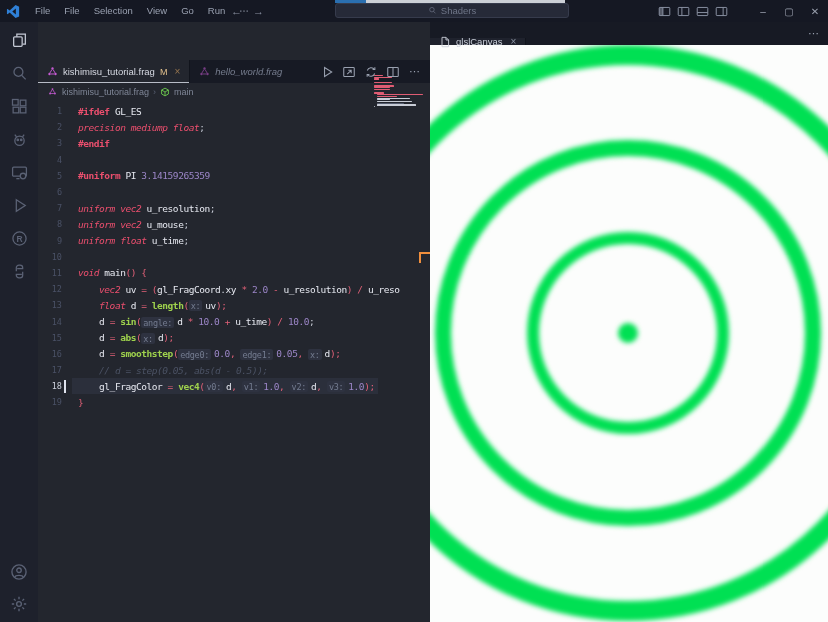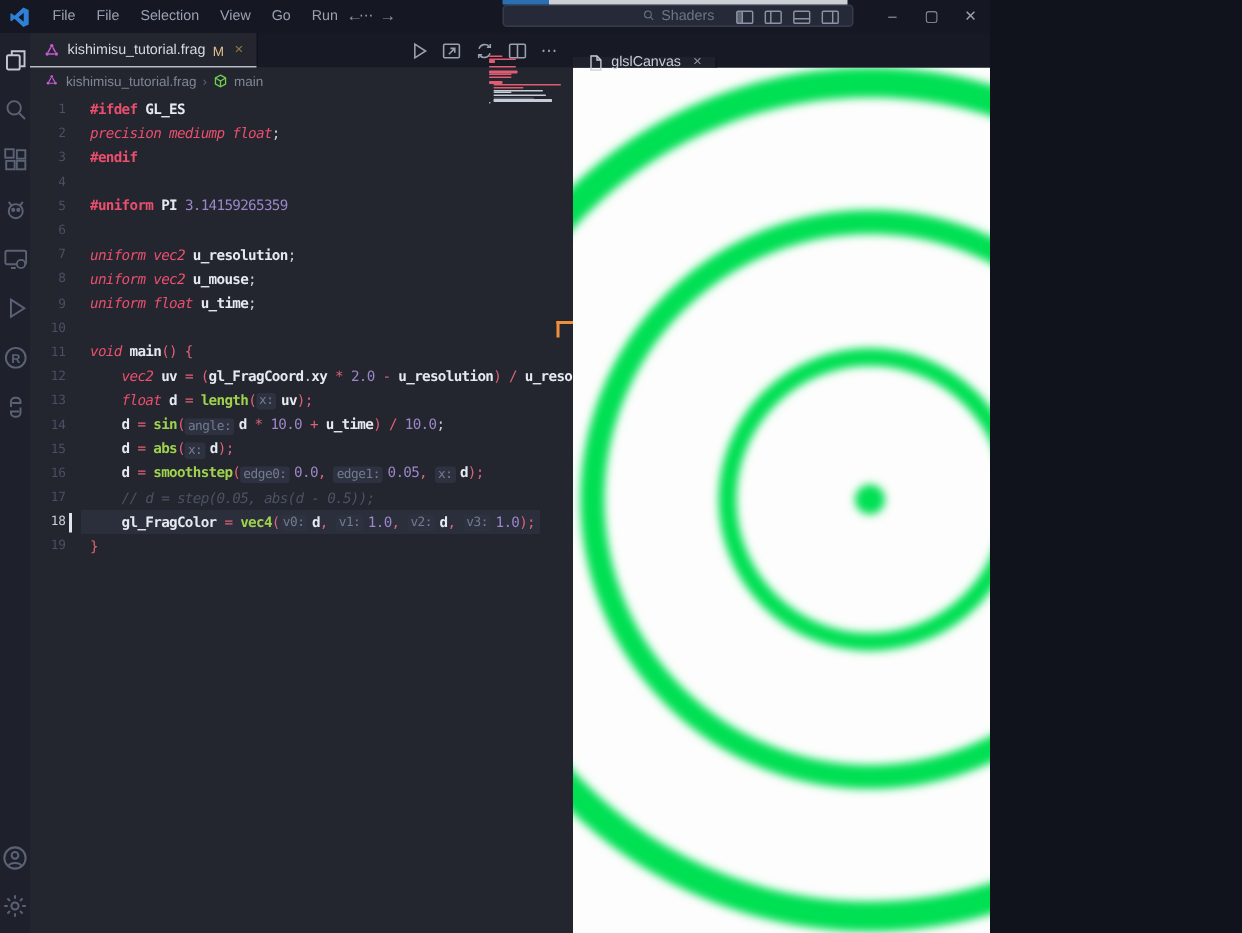--- a/index.html
+++ b/index.html
@@ -1,18 +1,18 @@
 <!DOCTYPE html>
 <html><head>
 <meta charset="utf-8">
 <style>
   * { box-sizing: border-box; margin: 0; padding: 0; }
   html,body { background:#10131c; }
   .window {
-    position: relative; width: 660px; height: 622px; overflow: hidden;
+    position: relative; width: 828px; height: 622px; overflow: hidden;
     background:#23262e; font-family:"Liberation Sans", sans-serif;
     -webkit-font-smoothing: antialiased;
   }
   
   .titlebar { position:relative; height:22px; background:#151823; display:flex; align-items:center; }
   .logo { width:15px; height:15px; margin:0 7px 0 6px; flex:0 0 auto; }
   .menus { display:flex; align-items:center; height:100%; }
   .menu-item { font-size:9.5px; color:#9aa1b1; padding:0 7px; line-height:22px; cursor:default; }
   .nav-arrows { position:absolute; left:231px; top:0; height:22px; display:flex; align-items:center; gap:11px; color:#8b92a3; font-size:11px; }
   .command-center { position:absolute; left:335px; top:3px; width:234px; height:15px; background:#262a38; border:1px solid #363b4c; border-radius:3px; display:flex; align-items:center; justify-content:center; gap:4px; color:#6e7587; font-size:9.5px; }
@@ -21,21 +21,21 @@
   .layout-icons { display:flex; gap:6px; align-items:center; margin-right:22px; color:#8b92a3; }
   .wc-btn { width:26px; height:22px; display:flex; align-items:center; justify-content:center; color:#9aa0ae; font-size:10px; }
   
   .main { display:flex; height:600px; }
   .activitybar { width:38px; background:#1e212c; display:flex; flex-direction:column; align-items:center; padding:8px 0 8px 0; gap:13px; }
   .ab-icon { width:20px; height:20px; color:#5b6275; display:flex; align-items:center; justify-content:center; }
   .ab-icon.active { color:#c3c8d4; }
   .ab-spacer { margin-top:auto; }
   .ab-bottom { display:flex; flex-direction:column; gap:12px; align-items:center; }
   
-  .editor-pane { position:relative; width:392px; background:#23262e; display:flex; flex-direction:column; }
+  .editor-pane { position:relative; width:392px; background:#23262e; display:flex; flex-direction:column;margin-top:38px; }
   .tabbar { height:23px; background:#171a24; display:flex; align-items:stretch; }
   .tab { display:flex; align-items:center; gap:5px; padding:0 9px; font-size:9.5px; position:relative; }
   .tab.active { background:#23262e; border-right:1px solid #11141c; }
   .tab.active::after { content:""; position:absolute; left:0; right:0; bottom:0; height:1.5px; background:#b8bcc6; }
   .tab .fname { color:#d6d9e2; }
   .tab.preview .fname { color:#767d8e; font-style:italic; }
   .tab .git-badge { color:#e2c08d; font-size:9px; }
   .tab .close { color:#97764f; font-size:10px; margin-left:2px; }
   .editor-actions { margin-left:auto; display:flex; align-items:center; gap:8px; padding-right:8px; color:#9aa1b0; }
   .ea-icon { width:14px; height:14px; display:flex; align-items:center; justify-content:center; }
@@ -44,21 +44,21 @@
   
   .code { position:relative; flex:1; padding-top:3px; font-family:"DejaVu Sans Mono", monospace; font-size:9.5px; letter-spacing:-0.45px; }
   .code-line { position:relative; height:16.2px; display:flex; align-items:center; white-space:pre; }
   .gutter { width:24px; text-align:right; color:#4a5166; font-size:8.5px; letter-spacing:0; flex:0 0 auto; z-index:1; }
   .toks { padding-left:16px; z-index:1; }
   .code-line.current .gutter { color:#ccd0db; }
   .code-line.current::before { content:""; position:absolute; left:34px; width:306px; top:0; bottom:0; background:#2b2f3b; }
   .cursor { position:absolute; left:26px; top:1.5px; width:1.5px; height:13px; background:#dfe3ed; z-index:2; }
   .tk-k { color:#ec4f6e;font-weight:bold; }
   .tk-ki { color:#ec4f6e; font-style:italic;text-align:right; }
-  .tk-v { color:#e7e9f1; font-weight:bold;text-align:center; }
+  .tk-v { color:#e7e9f1; font-weight:normal;text-align:center; }
   .tk-fn { color:#9fd24d; font-weight:bold; }
   .tk-n { color:#9c86c8; }
   .tk-p { color:#e06077; }
   .tk-s { color:#c7cbd6; }
   .tk-t { color:#c7cbd6; }
   .tk-c { color:#4b5264; font-style:italic; }
   .tk-w { }
   .tk-ih { background:#2e3240; color:#747c90; font-size:8.5px; border-radius:2px; padding:0.5px 2px; margin-right:3px; letter-spacing:-0.3px; }
   .minimap { position:absolute; top:15px; right:6px; width:50px; height:36px; z-index:3; }
   .mm-row { height:1.2px; margin-bottom:0.55px; border-radius:0.5px; }
@@ -222,20 +222,31 @@
               <svg class="icon" width="11" height="11" viewBox="0 0 16 16" fill="#c75bd4" stroke="#c75bd4" stroke-width="1.4">
                 <circle cx="8" cy="3.6" r="1.7" stroke="none"></circle>
                 <circle cx="3.6" cy="11.6" r="1.7" stroke="none"></circle>
                 <circle cx="12.4" cy="11.6" r="1.7" stroke="none"></circle>
                 <path fill="none" d="M7 5.3 4.4 10M9 5.3 11.6 10M5.4 11.6h5.2"></path>
               </svg>
             </span>
           <span class="fname">kishimisu_tutorial.frag</span>
           <span class="git-badge">M</span>
           <span class="close">×</span>
+        </div>
+        <div class="tab preview">
+          <span style="opacity:.55">
+              <svg class="icon" width="11" height="11" viewBox="0 0 16 16" fill="#c75bd4" stroke="#c75bd4" stroke-width="1.4">
+                <circle cx="8" cy="3.6" r="1.7" stroke="none"></circle>
+                <circle cx="3.6" cy="11.6" r="1.7" stroke="none"></circle>
+                <circle cx="12.4" cy="11.6" r="1.7" stroke="none"></circle>
+                <path fill="none" d="M7 5.3 4.4 10M9 5.3 11.6 10M5.4 11.6h5.2"></path>
+              </svg>
+            </span>
+          <span class="fname">hello_world.frag</span>
         </div>
         <div class="editor-actions" id="editor-actions">
             <span class="ea-icon">
               <svg class="icon" width="14" height="14" viewBox="0 0 16 16" fill="none" stroke="currentColor" stroke-width="1.2">
                 <path d="M5.2 2.8l8.2 5.2-8.2 5.2z"></path>
               </svg>
             </span>
             <span class="ea-icon">
               <svg class="icon" width="14" height="14" viewBox="0 0 16 16" fill="none" stroke="currentColor" stroke-width="1.2">
                 <rect x="2" y="2.8" width="12" height="10.4" rx="1"></rect>

